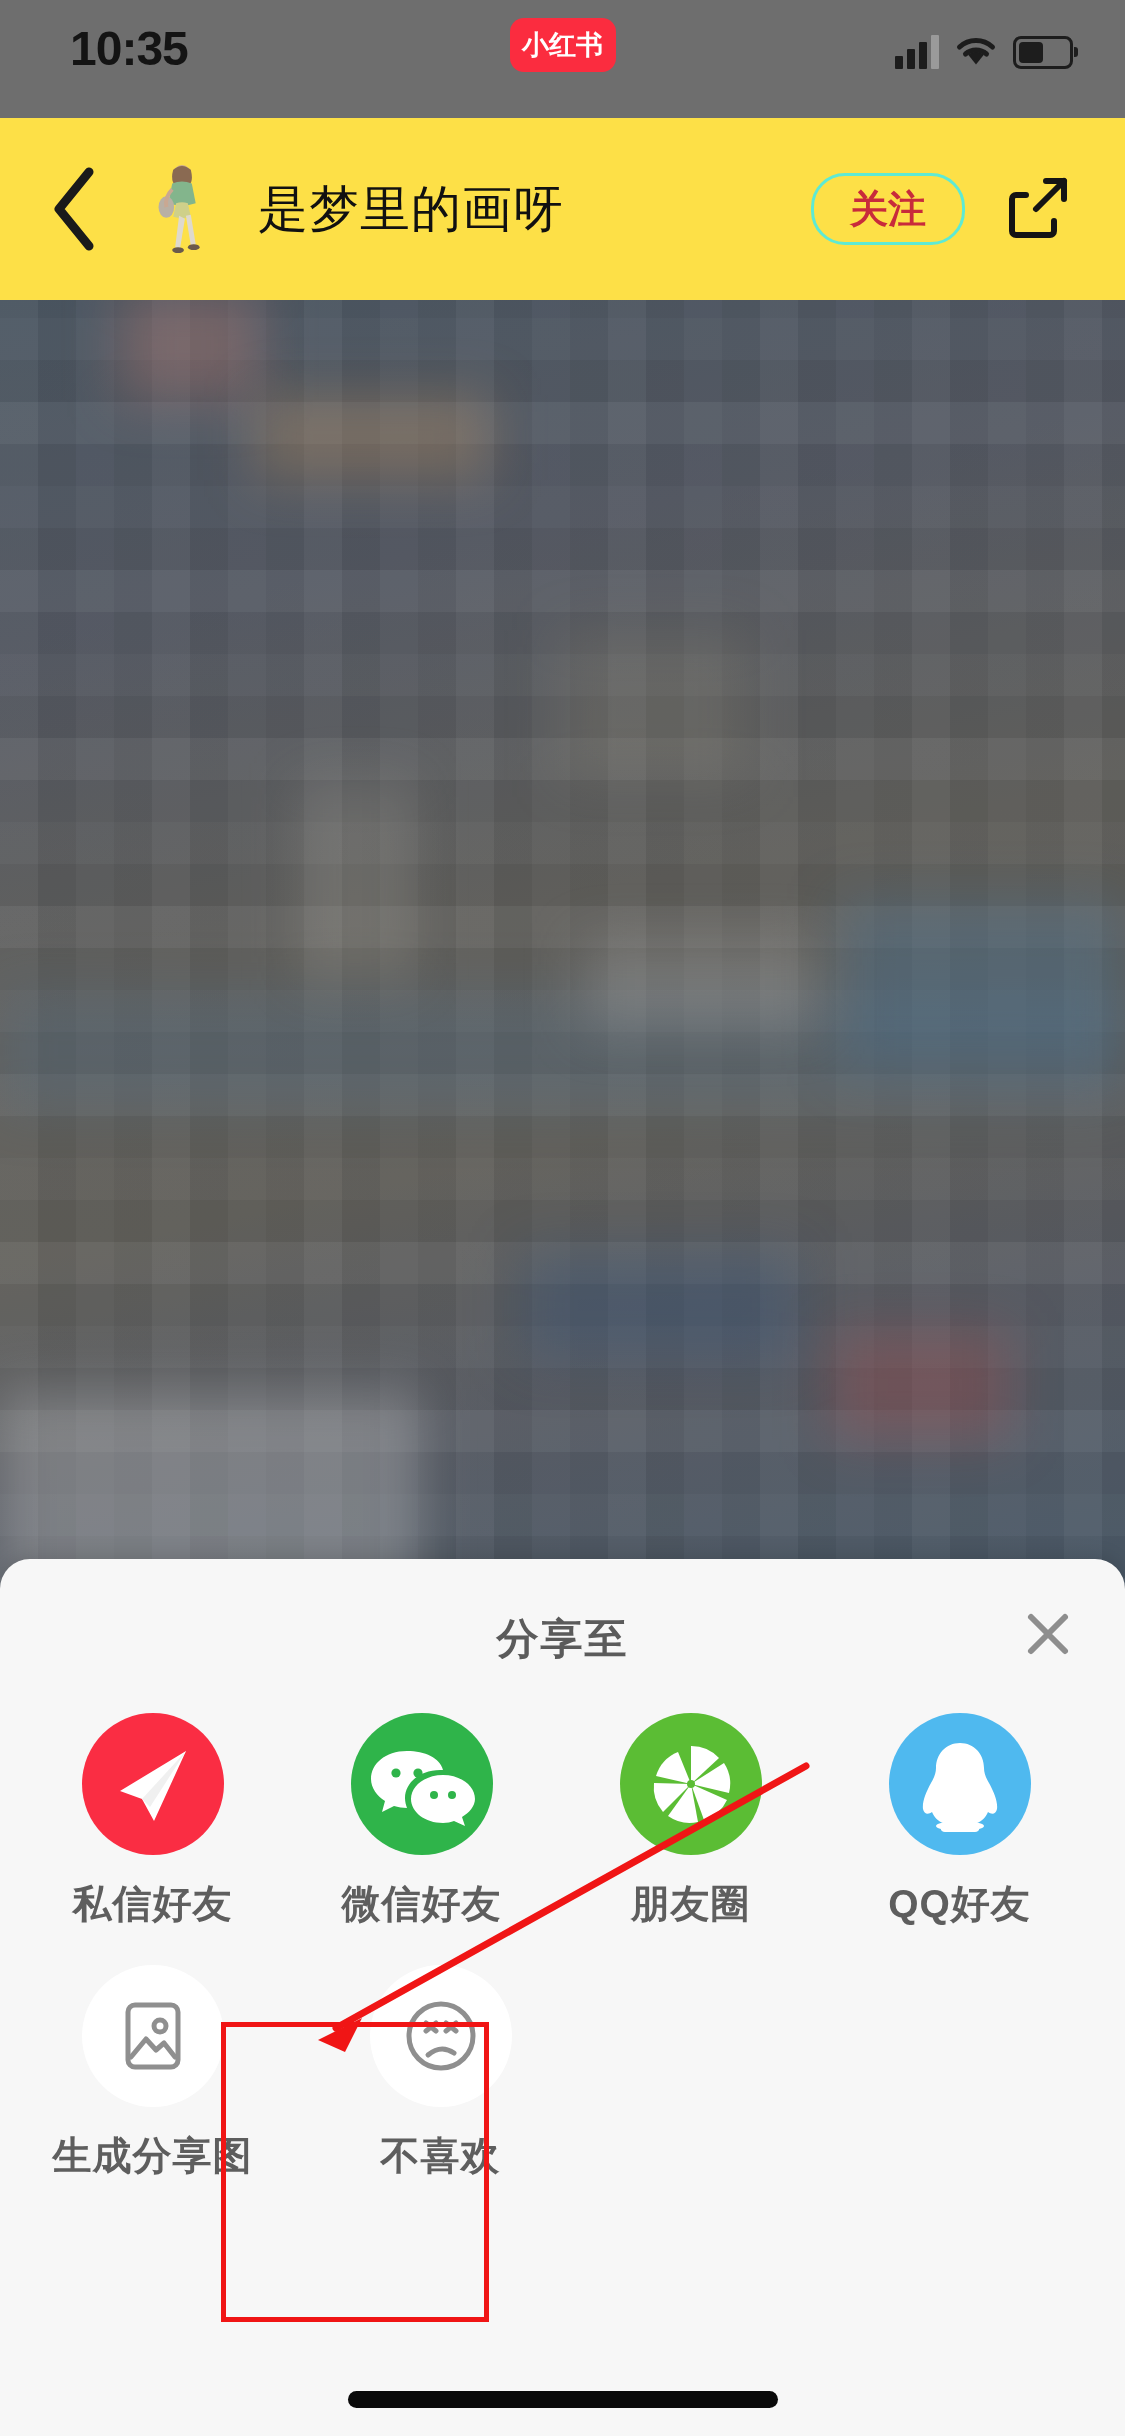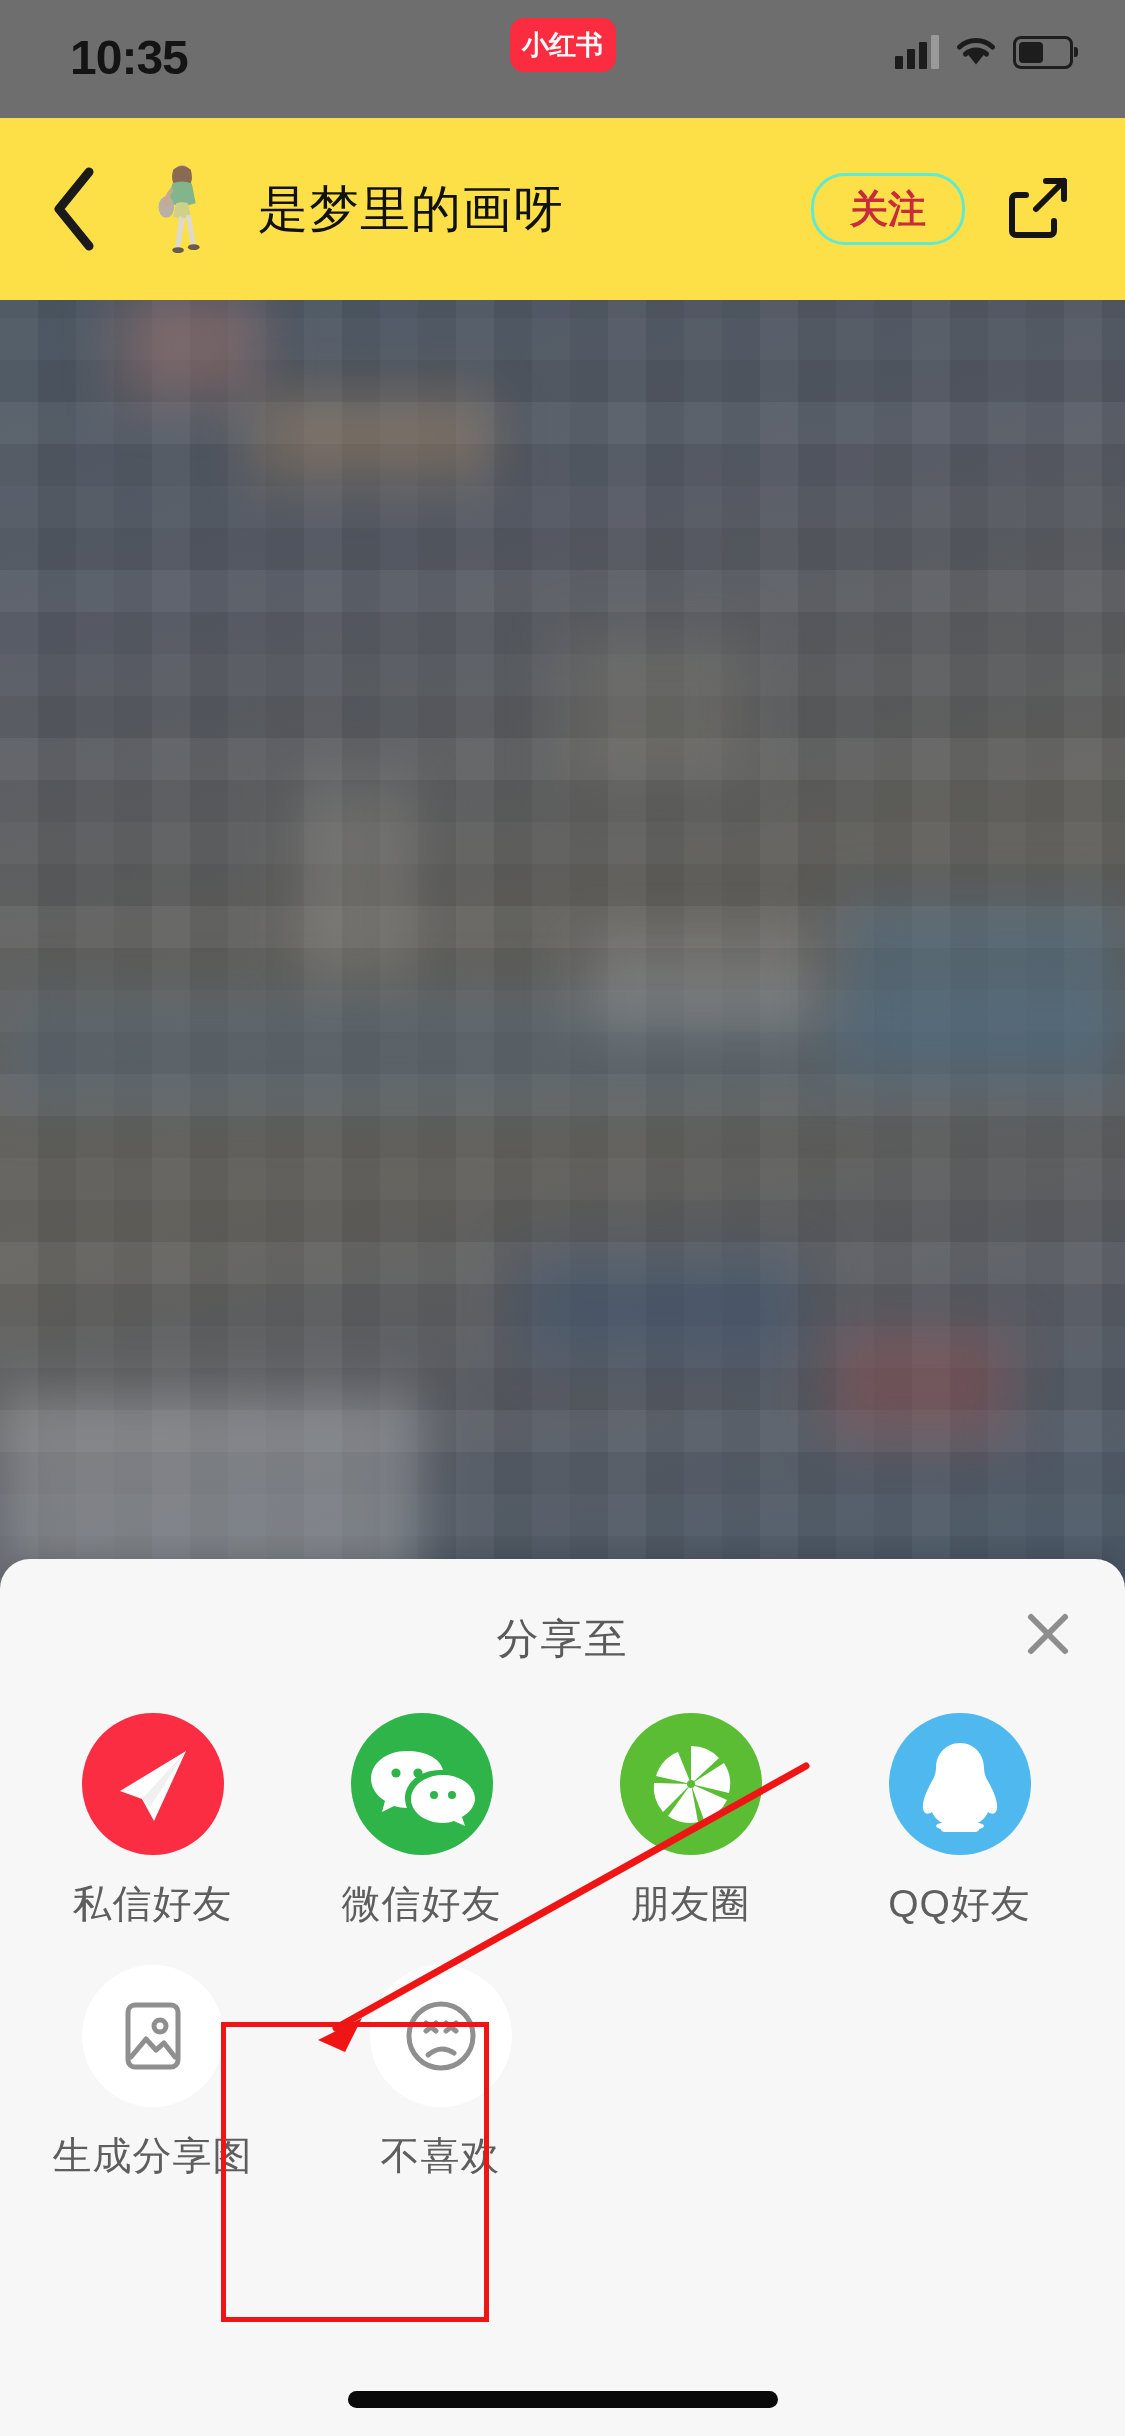--- a/index.html
+++ b/index.html
@@ -48,21 +48,21 @@
   .b9{left:830px;top:1030px;width:180px;height:110px;background:rgba(190,60,60,.35);}
   .b10{left:295px;top:480px;width:120px;height:200px;background:rgba(210,205,190,.20);}
   .photo .scrim{position:absolute;inset:0;background:rgba(110,110,110,.30);}
 
   
   .statusbar{
     position:absolute;left:0;top:0;width:1125px;height:118px;
     background:#6e6e6e;
   }
   .sb-time{
-    position:absolute;left:70px;top:30px;width:220px;
+    position:absolute;left:70px;top:21px;width:220px;
     font-size:48px;font-weight:700;color:#141414;letter-spacing:-1px;
   }
   .sb-logo{
     position:absolute;left:50%;top:18px;transform:translateX(-50%);
     width:106px;height:54px;border-radius:14px;background:#fb2c3f;
     color:#fff;font-size:27px;font-weight:700;
     display:flex;align-items:center;justify-content:center;letter-spacing:0px;
   }
   .sb-right{
     position:absolute;right:52px;top:28px;
@@ -108,20 +108,21 @@
     background:transparent;
   }
   .nav-share{width:78px;height:78px;flex:none;margin-right:48px;
     display:flex;align-items:center;justify-content:center;}
 
   
   .sheet{
     position:absolute;left:0;bottom:0;width:1125px;height:877px;
     background:#f7f7f7;border-radius:30px 30px 0 0;
     box-shadow:0 -4px 18px rgba(0,0,0,.12);
+    font-weight:bold;
   }
   .sheet-head{position:relative;height:150px;}
   .sheet-title{
     position:absolute;left:0;right:0;top:52px;text-align:center;
     font-size:42px;color:#5b5b5b;letter-spacing:2px;
   }
   .sheet-close{
     position:absolute;right:46px;top:44px;width:62px;height:62px;
     display:flex;align-items:center;justify-content:center;
   }

